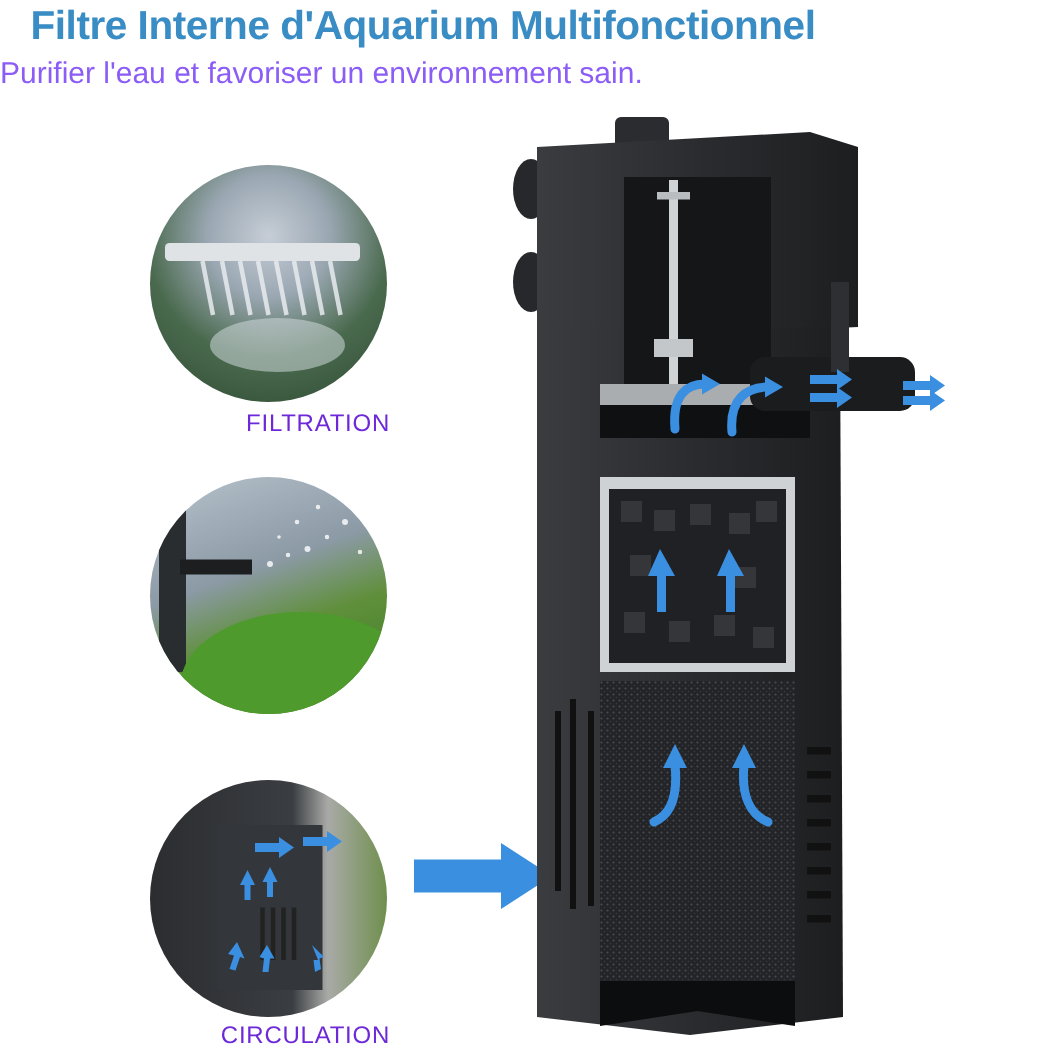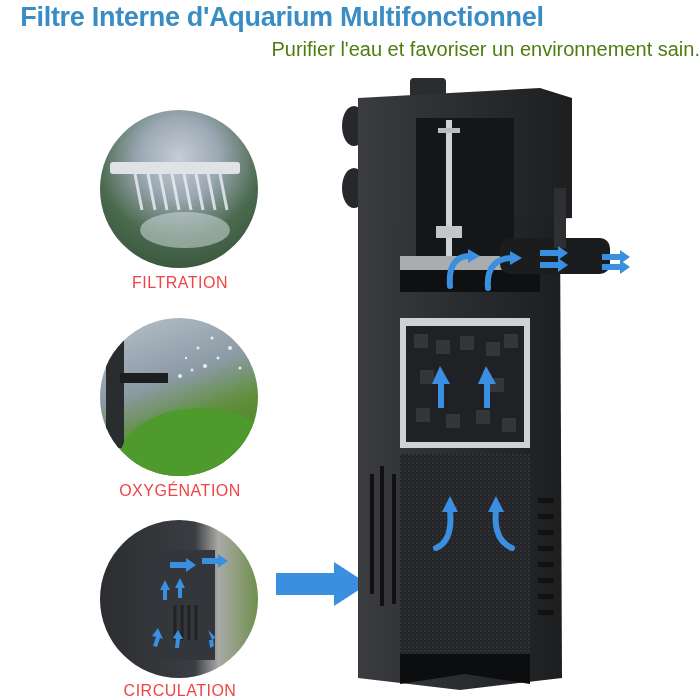--- a/index.html
+++ b/index.html
@@ -1,21 +1,21 @@
 <!DOCTYPE html>
 <html><head>
 <meta charset="utf-8">
 <style>
   html,body{margin:0;padding:0;background:#fff;}
   body{width:700px;height:700px;position:relative;overflow:hidden;font-family:"Liberation Sans",sans-serif;}
   .title{position:absolute;left:0;top:2px;width:564px;text-align:center;font-size:27px;font-weight:bold;color:#3a8dc4;letter-spacing:-0.3px;}
-  .subtitle{position:absolute;left:0;top:38px;width:700px;text-align:right;font-size:20px;color:#4d7c0f;}
+  .subtitle{position:absolute;left:0;top:38px;width:700px;text-align:left;font-size:20px;color:#8b5cf6;}
   .feature{position:absolute;left:100px;width:160px;}
   .circle{width:158px;height:158px;border-radius:50%;overflow:hidden;position:relative;}
-  .label{position:absolute;left:0;width:160px;text-align:center;font-size:16px;color:#ef4444;letter-spacing:0.5px;}
+  .label{position:absolute;left:0;width:160px;text-align:right;font-size:16px;color:#6d28d9;letter-spacing:0.5px;}
   .c1{background:radial-gradient(circle at 50% 30%,#c6cdd6 0%,#9aa7b2 30%,#4a6a4e 60%,#2e4a32 100%);}
   .c2{background:linear-gradient(160deg,#b7c3cc 0%,#8c9aa6 40%,#5f8f3a 62%,#3d7a22 100%);}
   .c3{background:linear-gradient(90deg,#2b2d30 0%,#3a3d41 60%,#a9aaa7 75%,#6f8f4d 100%);}
   .big-arrow{position:absolute;left:276px;top:562px;}
   .filter{position:absolute;left:340px;top:78px;}
 </style>
 </head>
 <body>
 
 <div class="title">Filtre Interne d'Aquarium Multifonctionnel</div>
@@ -53,21 +53,20 @@
         <circle cx="118" cy="40" r="1.5"></circle>
           <circle cx="130" cy="30" r="2"></circle>
           <circle cx="98" cy="30" r="1.5"></circle>
         <circle cx="112" cy="20" r="1.5"></circle>
           <circle cx="140" cy="50" r="1.5"></circle>
           <circle cx="86" cy="40" r="1.2"></circle>
       </g>
       <ellipse cx="100" cy="140" rx="80" ry="50" fill="#4f9a2c"></ellipse>
     </svg>
   </div>
-  <div class="label" style="top:164px;">OXYGÉNATION</div>
 </div>
 
 <div class="feature" style="top:520px;">
   <div class="circle c3">
     <svg width="158" height="158" viewBox="0 0 158 158">
       <rect x="45" y="30" width="70" height="110" fill="#33363a"></rect>
       <g stroke="#222" stroke-width="3">
         <line x1="75" y1="85" x2="75" y2="120"></line>
           <line x1="82" y1="85" x2="82" y2="120"></line>
         <line x1="89" y1="85" x2="89" y2="120"></line>

